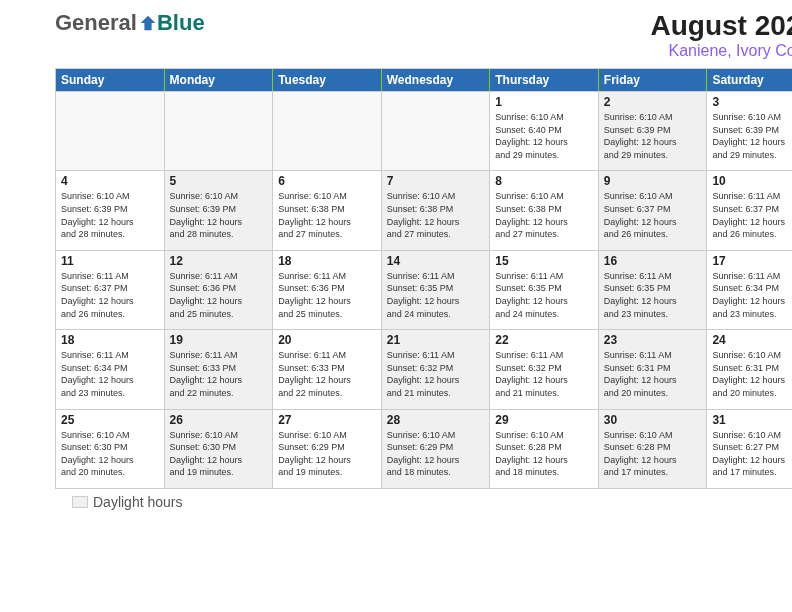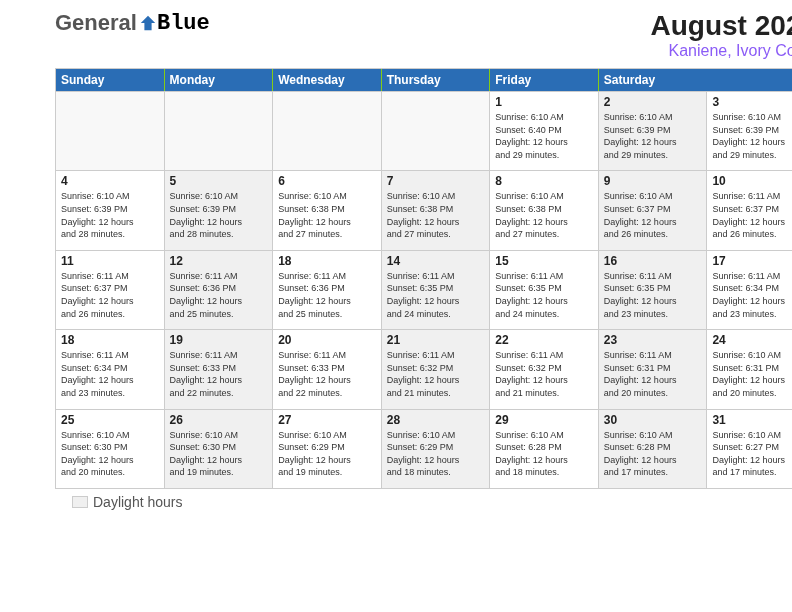--- a/index.html
+++ b/index.html
@@ -30,21 +30,21 @@
       align-items: flex-start;
     }
     .logo-text {
       display: flex;
       align-items: center;
       font-size: 22px;
       font-weight: bold;
       color: #333;
     }
     .logo-general { color: #555; }
-    .logo-blue { color: #000000; font-family: Liberation Mono, monospace; }
+    .logo-blue { color: #0f766e; }
     .logo-icon {
       width: 18px;
       height: 18px;
       margin-left: 2px;
     }
     .title-block {
       text-align: right;
     }
     .month-year {
       font-size: 28px;
@@ -142,20 +142,21 @@
     <div class="title-block">
       <div class="month-year">August 2024</div>
       <div class="location">Kaniene, Ivory Coast</div>
     </div>
   </div>
 
   <div class="calendar">
     <div class="cal-header-row">
     <div class="cal-header-cell">Sunday</div>
         <div class="cal-header-cell">Monday</div>
+        <div class="cal-header-cell">Tuesday</div>
         <div class="cal-header-cell">Wednesday</div>
         <div class="cal-header-cell">Thursday</div>
         <div class="cal-header-cell">Friday</div>
         <div class="cal-header-cell">Saturday</div>
       </div>
     <div class="cal-body">
     <div class="cal-week">
           <div class="cal-cell empty"></div>
           <div class="cal-cell empty"></div>
           <div class="cal-cell empty"></div>

